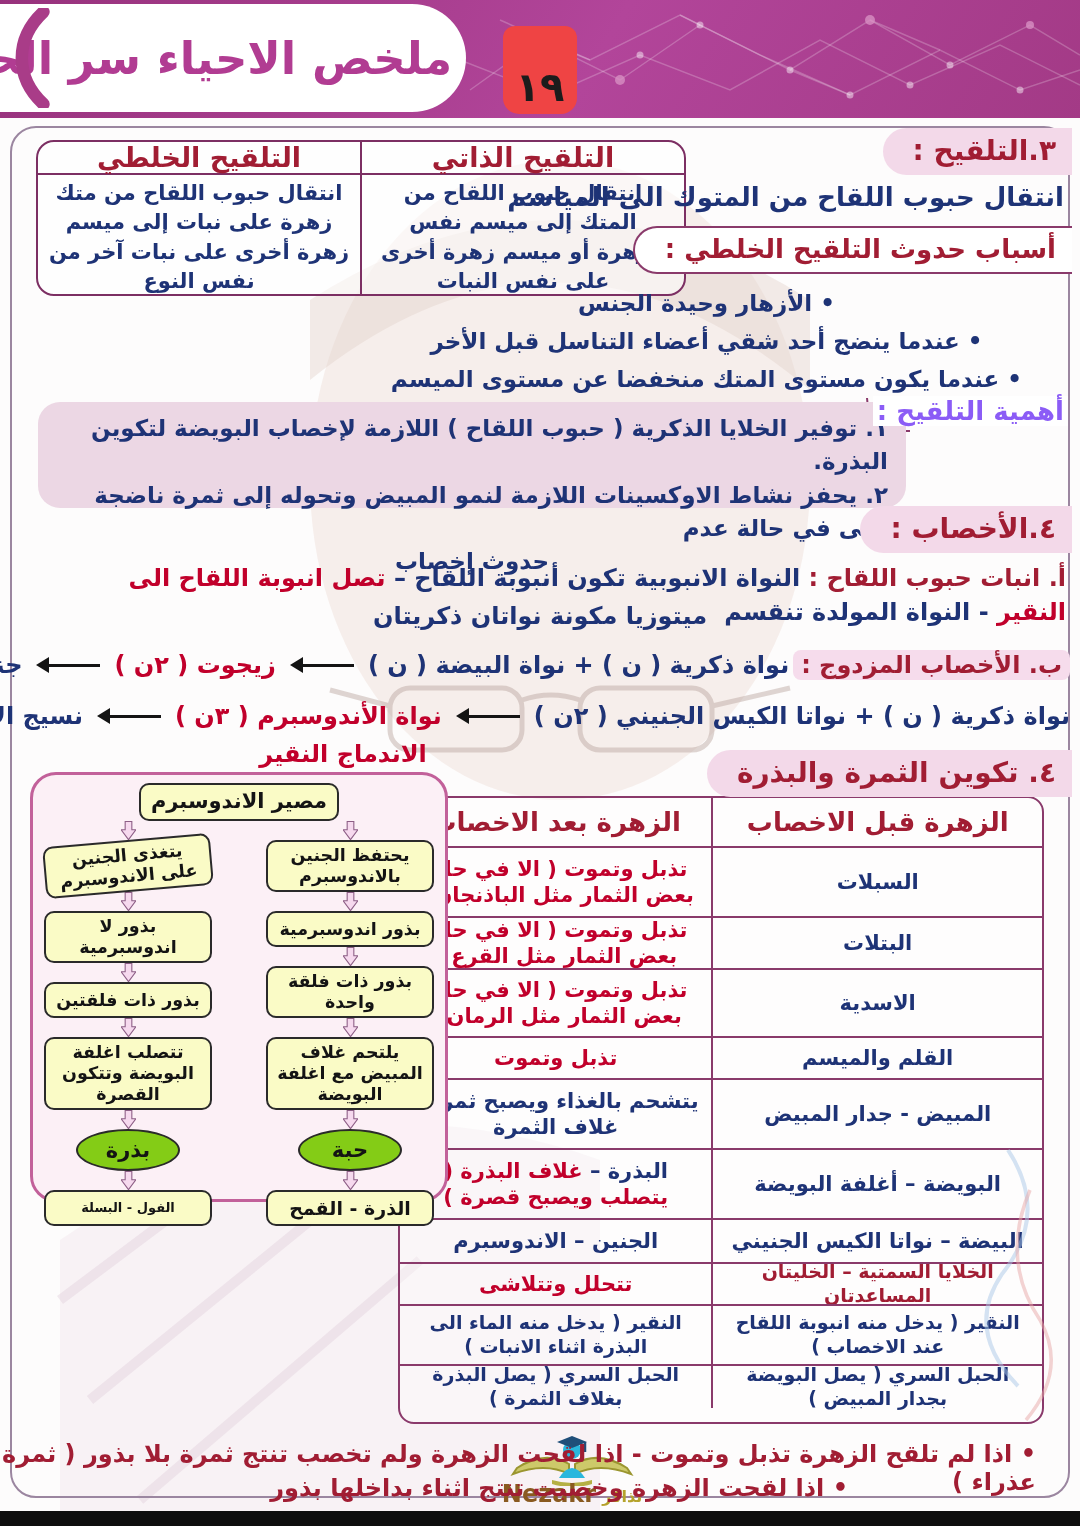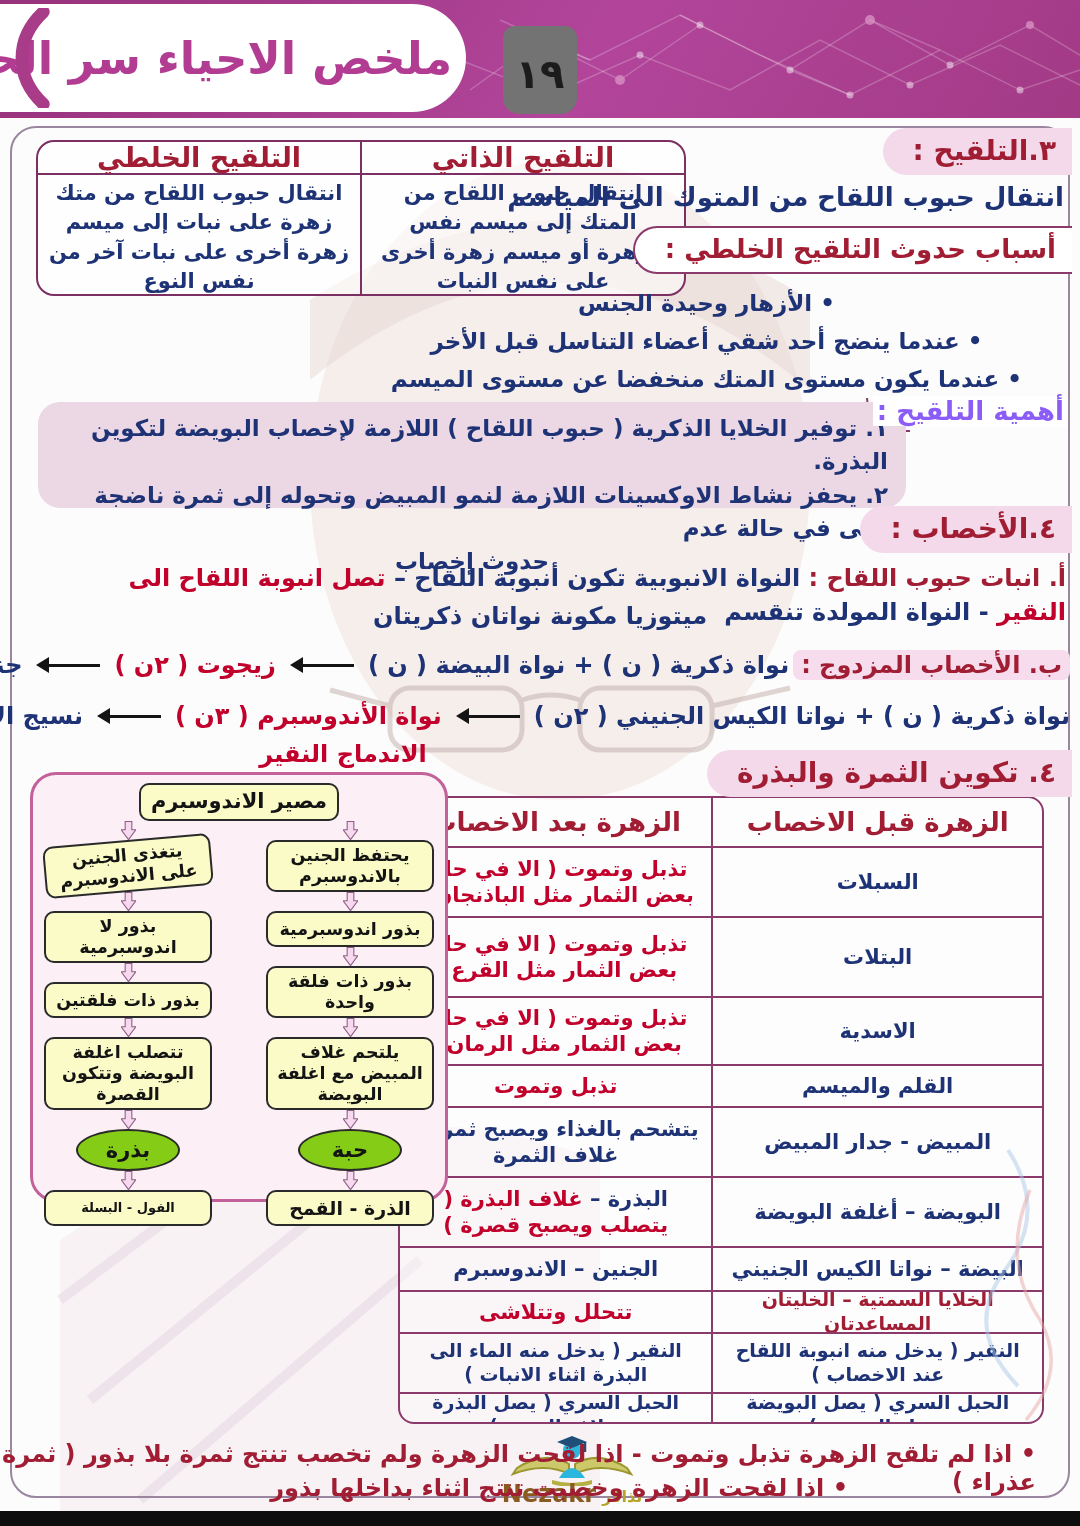--- a/index.html
+++ b/index.html
@@ -9,23 +9,23 @@
   svg{display:block}
 
   
   .banner{position:absolute;top:0;left:0;right:0;height:118px;
           background:linear-gradient(120deg,#97327c,#b2459a 55%,#a33a86);z-index:1}
   .banner svg{position:absolute;inset:0;width:100%;height:100%}
   .title-card{position:absolute;top:4px;left:0;width:466px;height:108px;background:#ffffff;
               border-radius:0 80px 80px 0;display:flex;align-items:center;z-index:2;padding-right:14px}
   .title-text{color:#b13c92;font-size:45px;white-space:nowrap}
   .crescent{position:absolute;left:8px;top:4px;width:44px;height:100px}
-  .tab19{position:absolute;left:503px;top:26px;width:74px;height:88px;background:#737373;
+  .tab19{position:absolute;left:503px;top:26px;width:74px;height:88px;background:#ef4444;
          border-radius:12px 12px 16px 16px;z-index:3;display:flex;align-items:flex-end;justify-content:center;
-         padding-bottom:17px;color:#1c1c1c;font-size:40px}
+         padding-bottom:4px;color:#1c1c1c;font-size:40px}
 
   
   .card{position:absolute;left:10px;right:10px;top:126px;bottom:28px;border:2px solid #9b86a0;
         border-radius:26px;z-index:1}
   .bbar{position:absolute;left:0;right:0;bottom:0;height:15px;background:#0e0e0e;z-index:5}
   .wm{position:absolute;inset:0;z-index:0}
   .doodles{position:absolute;inset:0;z-index:1;pointer-events:none}
 
   .z{z-index:2}
   .blue{color:#1e3376}
@@ -284,21 +284,21 @@
 
   <div class="mtable">
     <div class="trow thead" style="height:48px">
       <div class="tc cbefore">الزهرة قبل الاخصاب</div>
       <div class="tc cafter">الزهرة بعد الاخصاب</div>
     </div>
     <div class="trow" style="height:70px">
       <div class="tc cbefore blue">السبلات</div>
       <div class="tc cafter red2">تذبل وتموت ( الا في حالة بعض الثمار مثل الباذنجان )</div>
     </div>
-    <div class="trow" style="height:80px">
+    <div class="trow" style="height:52px">
       <div class="tc cbefore blue">البتلات</div>
       <div class="tc cafter red2">تذبل وتموت ( الا في حالة بعض الثمار مثل القرع )</div>
     </div>
     <div class="trow" style="height:68px">
       <div class="tc cbefore blue">الاسدية</div>
       <div class="tc cafter red2">تذبل وتموت ( الا في حالة بعض الثمار مثل الرمان )</div>
     </div>
     <div class="trow" style="height:42px">
       <div class="tc cbefore blue">القلم والميسم</div>
       <div class="tc cafter red2">تذبل وتموت</div>

